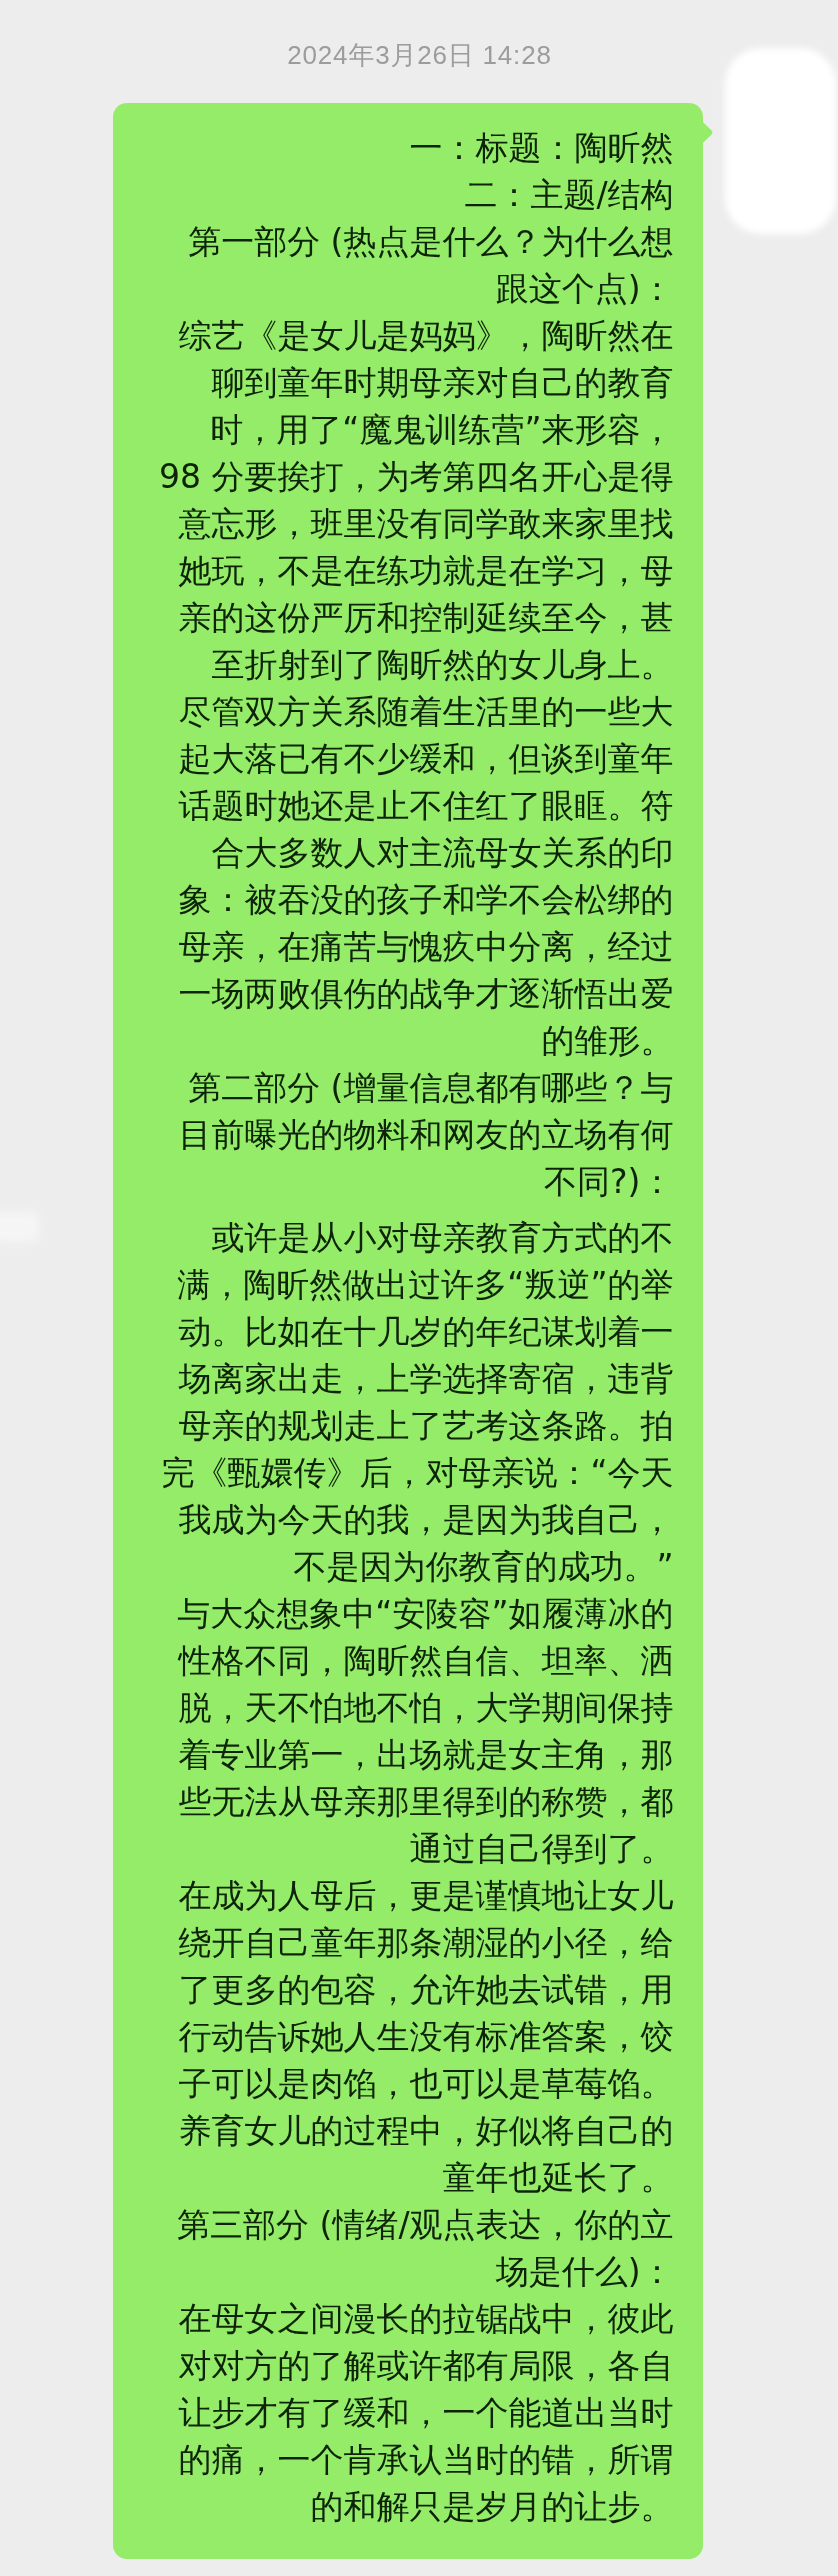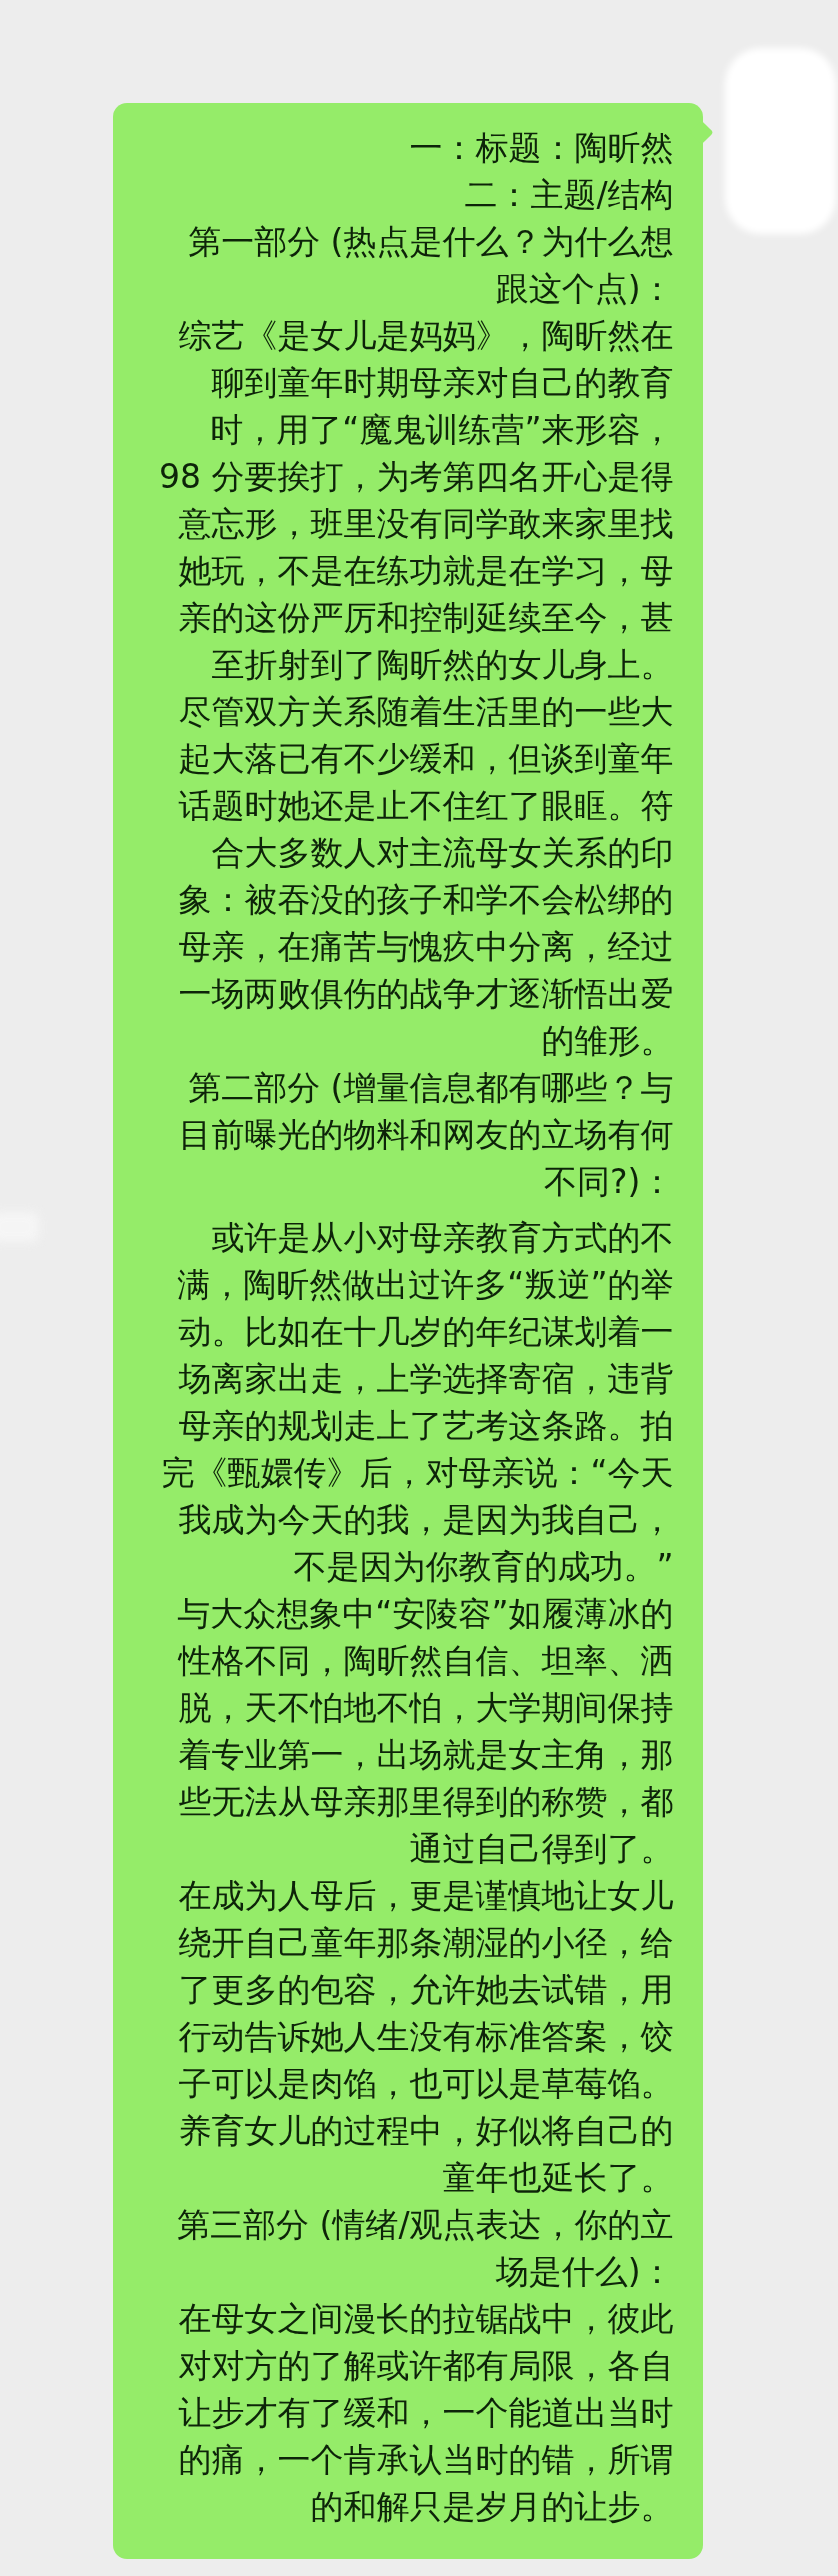--- a/index.html
+++ b/index.html
@@ -81,20 +81,21 @@
   }
   .msg-text.part2 {
     margin-top: 8.5px;
   }
 </style>
 </head>
 <body>
 
 <div class="screen" style="--bg: #ededed; --bubble: #95ec69; --text: #0d2409; --timestamp: #9c9c9c;">
 
+  <div class="timestamp">2024年3月26日 14:28</div>
 
   <div class="avatar"></div>
 
   <div class="smudge"></div>
 
   <div class="bubble">
     <div class="bubble-tail"></div>
     <div class="msg-text part1">一：标题：陶昕然
 二：主题/结构
 第一部分 (热点是什么？为什么想

